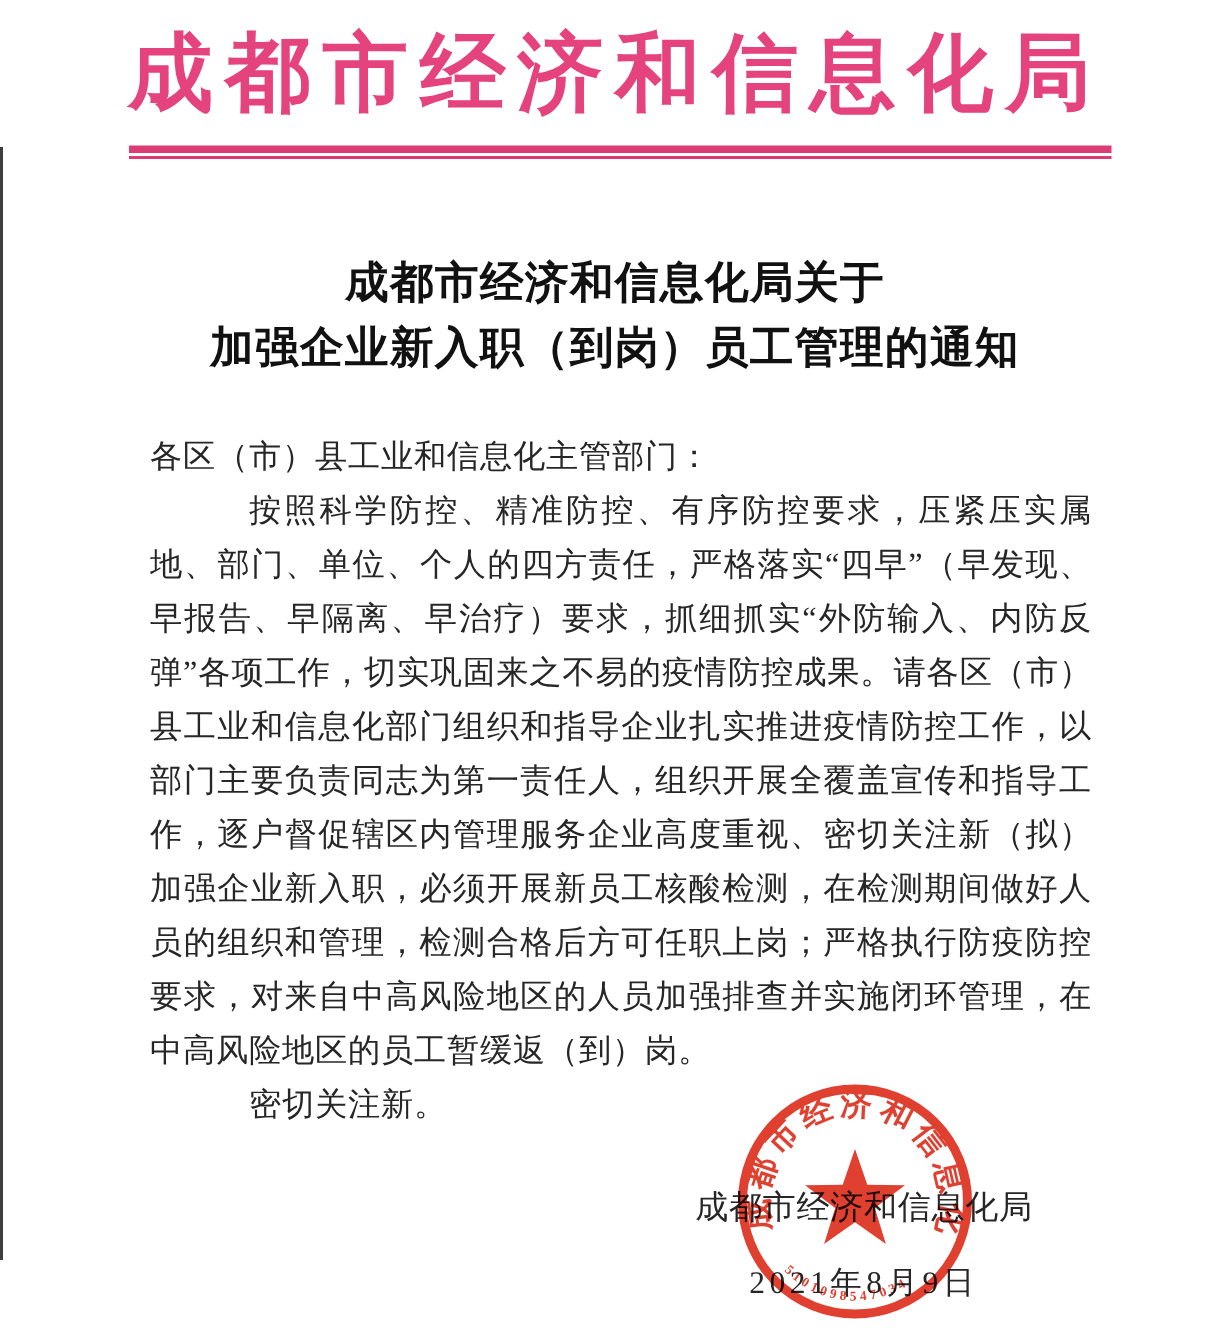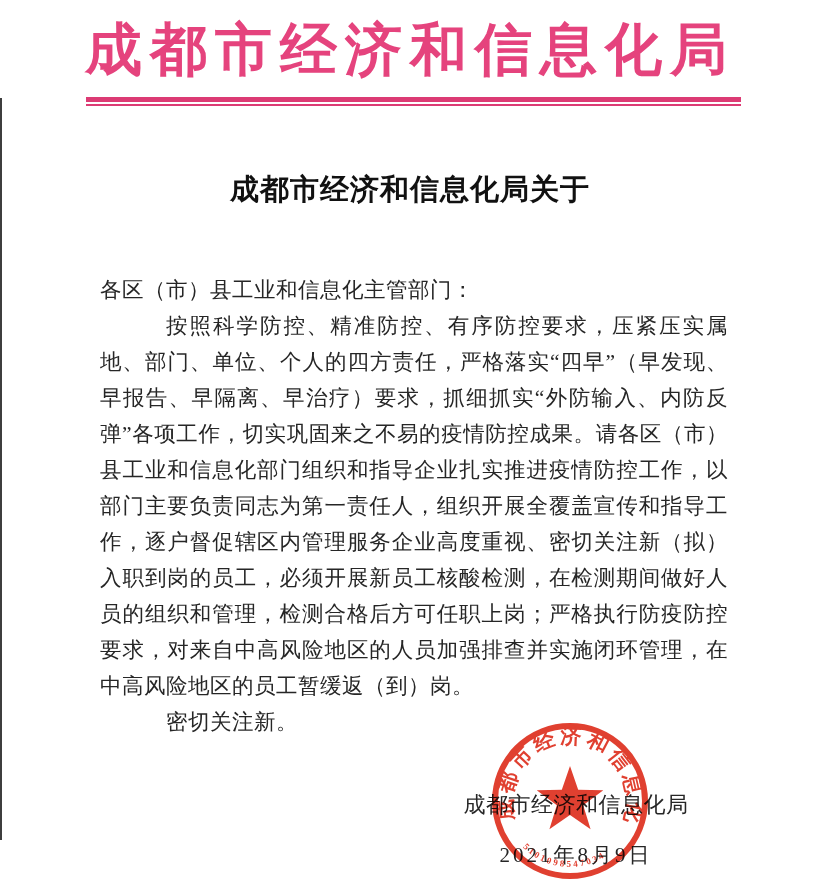--- a/index.html
+++ b/index.html
@@ -51,21 +51,21 @@
     font-family: "Liberation Sans", "DejaVu Sans", sans-serif;
     font-weight: bold;
     font-size: 29px;
     line-height: 43px;
     color: #111111;
     letter-spacing: 1px;
   }
   
   .body-text {
     position: absolute;
-    top: 272px; left: 100px; width: 628px;
+    top: 286px; left: 100px; width: 628px;
     font-size: 21.5px;
     line-height: 36px;
     color: #262626;
     text-align: justify;
     letter-spacing: 0.5px;
   }
   .body-text p.indent { text-indent: 66px; }
   
   .signature {
     position: absolute;
@@ -107,25 +107,26 @@
   <div class="letterhead">成都市经济和信息化局</div>
 
   <div class="rule">
     <div class="thick"></div>
     <div class="gap"></div>
     <div class="thin"></div>
   </div>
 
   <div class="doc-title">
     <div>成都市经济和信息化局关于</div>
+    <div>加强企业新入职（到岗）员工管理的通知</div>
   </div>
 
   <div class="body-text">
     <p>各区（市）县工业和信息化主管部门：</p>
-    <p class="indent">按照科学防控、精准防控、有序防控要求，压紧压实属地、部门、单位、个人的四方责任，严格落实“四早”（早发现、早报告、早隔离、早治疗）要求，抓细抓实“外防输入、内防反弹”各项工作，切实巩固来之不易的疫情防控成果。请各区（市）县工业和信息化部门组织和指导企业扎实推进疫情防控工作，以部门主要负责同志为第一责任人，组织开展全覆盖宣传和指导工作，逐户督促辖区内管理服务企业高度重视、密切关注新（拟）入职到岗的员工，必须开展新员工核酸检测，在检测期间做好人员的组织和管理，检测合格后方可任职上岗；严格执行防疫防控要求，对来自中高风险地区的人员加强排查并实施闭环管理，在中高风险地区的员工暂缓返（到）岗。</p>
+    <p class="indent">按照科学防控、精准防控、有序防控要求，压紧压实属地、部门、单位、个人的四方责任，严格落实“四早”（早发现、早报告、早隔离、早治疗）要求，抓细抓实“外防输入、内防反弹”各项工作，切实巩固来之不易的疫情防控成果。请各区（市）县工业和信息化部门组织和指导企业扎实推进疫情防控工作，以部门主要负责同志为第一责任人，组织开展全覆盖宣传和指导工作，逐户督促辖区内管理服务企业高度重视、密切关注新（拟）加强企业新入职，必须开展新员工核酸检测，在检测期间做好人员的组织和管理，检测合格后方可任职上岗；严格执行防疫防控要求，对来自中高风险地区的人员加强排查并实施闭环管理，在中高风险地区的员工暂缓返（到）岗。</p>
     <p class="indent">密切关注新。</p>
   </div>
 
   <div class="signature">
     <div class="agency">成都市经济和信息化局</div>
     <div class="date">2021年8月9日</div>
   </div>
 
   <svg class="seal" viewBox="0 0 170 170">
     <circle cx="85" cy="85" r="75" fill="none" stroke="#de2f1e" stroke-width="6"></circle>

